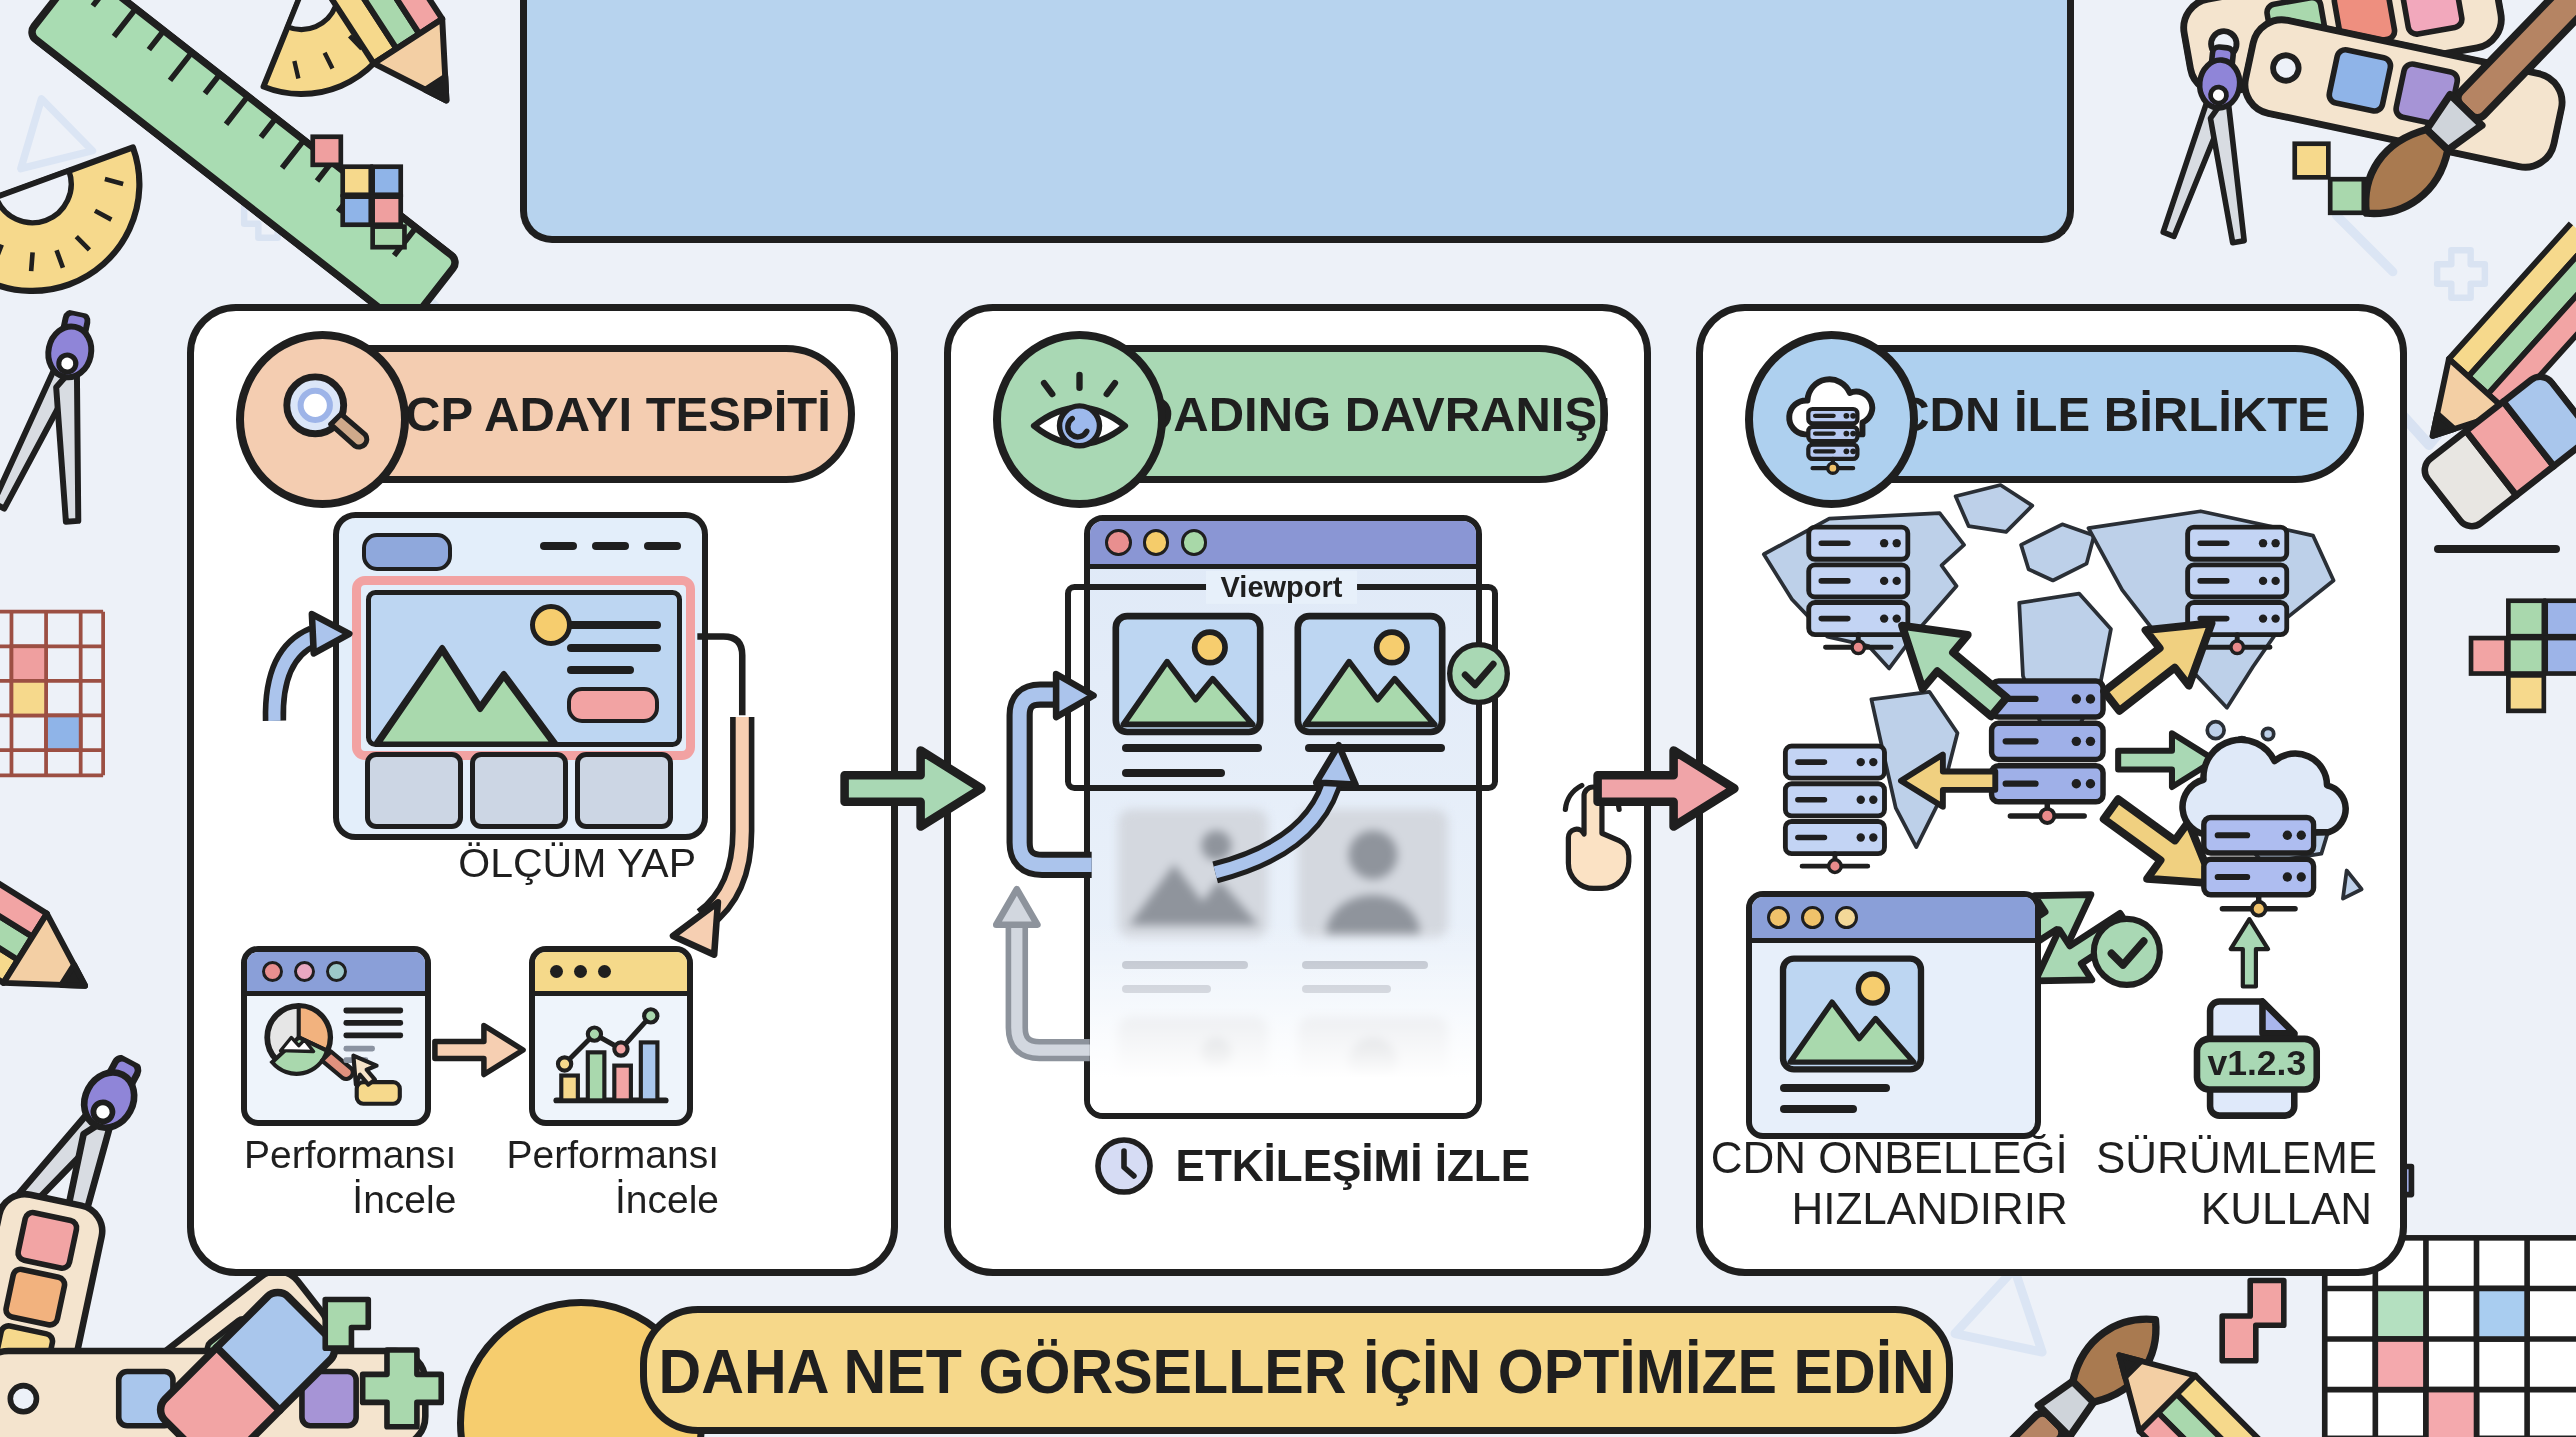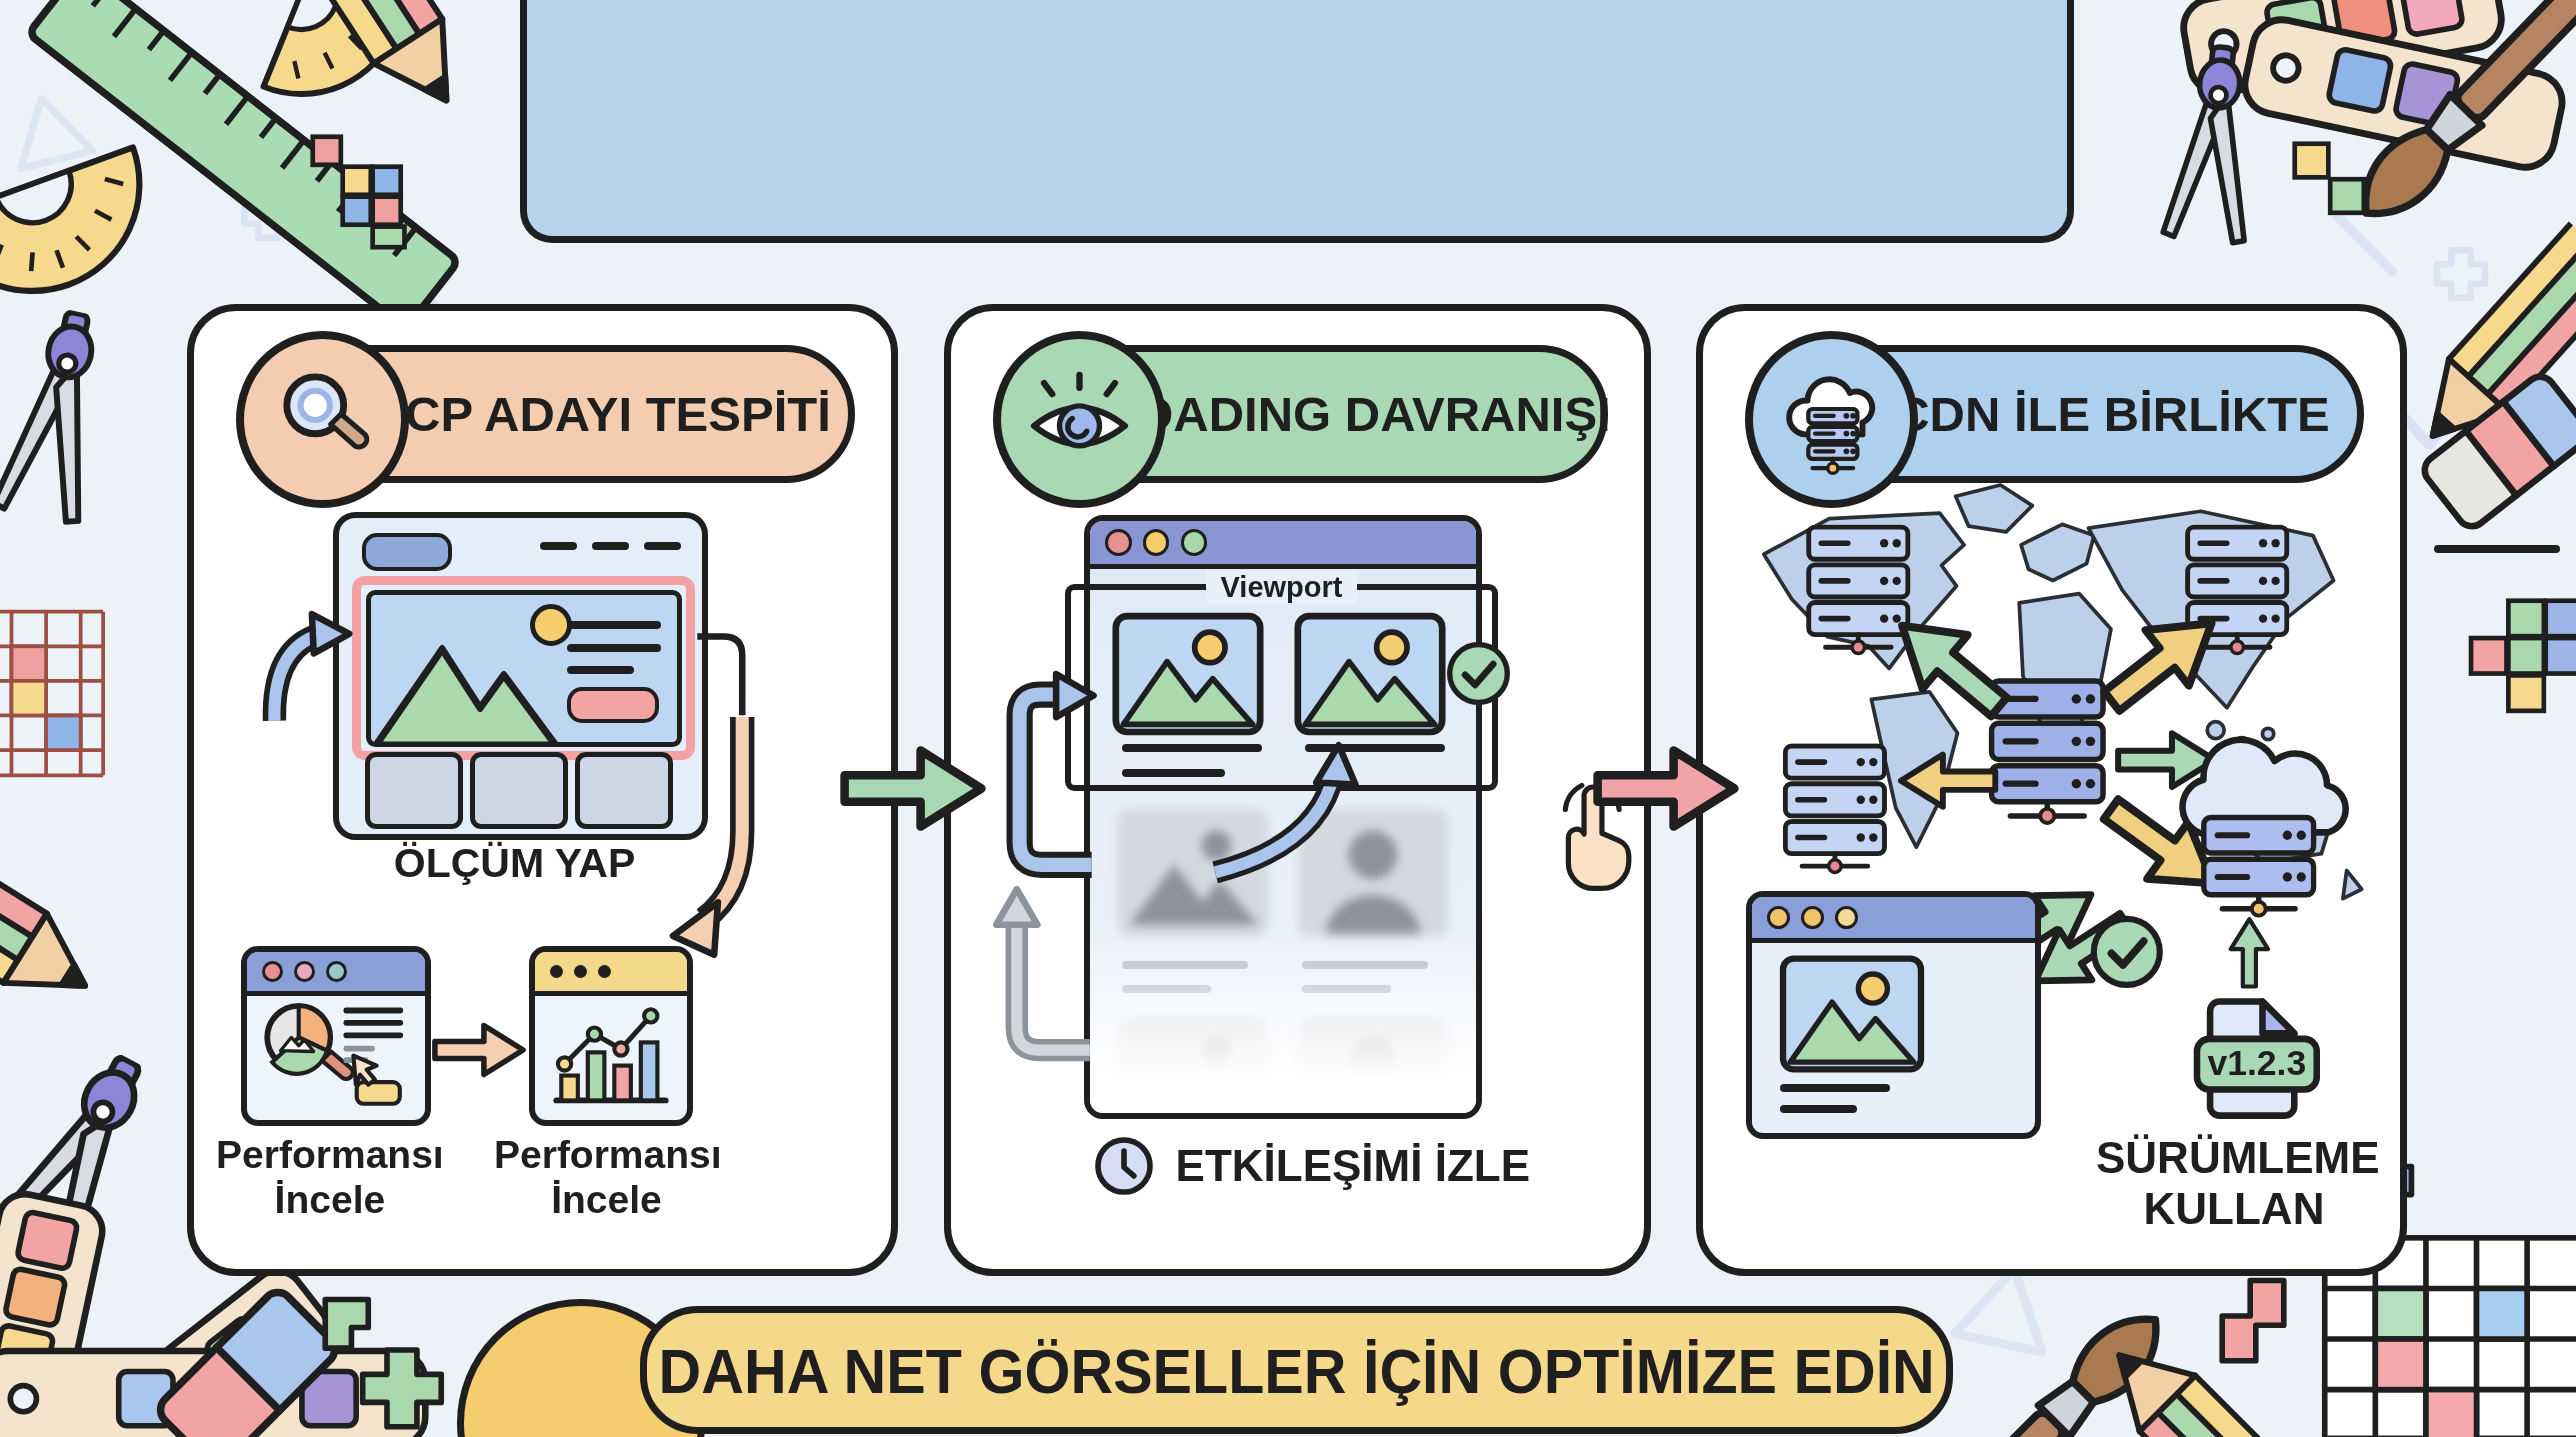--- a/index.html
+++ b/index.html
@@ -32,21 +32,21 @@
       border:8.4px solid #1f1f1f;display:flex;align-items:center;justify-content:center;}
   .hdr-peach{background:#f4cdb1;}
   .hdr-green{background:#a9d8b4;}
   .hdr-blue{background:#aed0ef;}
   
   .dot{width:20.6px;height:20.6px;border-radius:50%;border:3.7px solid #1f1f1f;display:inline-block;}
   .tline{position:absolute;background:#1f1f1f;height:8.4px;border-radius:5.6px;}
   .gline{position:absolute;background:#b4bac6;height:8.4px;border-radius:5.6px;}
   .browser{position:absolute;border:6.6px solid #1f1f1f;border-radius:17px;overflow:hidden;background:#eef4fb;}
   .bbar{height:39px;display:flex;align-items:center;gap:11.2px;padding-left:15px;border-bottom:5.6px solid #1f1f1f;}
-  .label{position:absolute;font-weight:bold;text-align:center;line-height:1.15;}
+  .label{position:absolute;font-weight:normal;text-align:right;line-height:1.15;}
   #footer-banner{left:640px;top:1306px;width:1299px;height:114px;background:#f6d88a;border:7.5px solid #1f1f1f;
       border-radius:58px;z-index:5;display:flex;align-items:center;justify-content:center;
       font-size:58px;font-weight:bold;transform-origin:center;position:absolute;}
   #footer-banner span{transform:scale(1.02,1.1);display:inline-block;}
   .blurcard{position:absolute;border-radius:13px;background:#d4d8df;filter:blur(4.7px);}
 </style>
 </head>
 <body>
 
 <svg width="0" height="0" style="position:absolute">
@@ -618,20 +618,21 @@
       <span class="dot" style="background:#f0c26a;width:17px;height:17px"></span>
       <span class="dot" style="background:#f3d898;width:17px;height:17px"></span>
     </div>
     <svg class="abs" style="left:26px;top:58px;width:148px;height:118px" viewBox="0 0 158 126" width="148" height="118">
         <use href="#s-img" width="158" height="126"></use>
       </svg>
     <div class="tline" style="left:28px;top:187px;width:110px;height:7.5px"></div>
     <div class="tline" style="left:28px;top:208px;width:77px;height:7.5px"></div>
   </div>
 
+  <div class="label" style="left:4.7px;top:822px;width:360px;font-size:44px">CDN ÖNBELLEĞİ HIZLANDIRIR</div>
   <div class="label" style="left:393px;top:822px;width:276px;font-size:44px">SÜRÜMLEME KULLAN</div>
 </div>
 
 <svg class="abs" style="left:836px;top:741px;width:154px;height:95px;z-index:3;color:#a9d8b4" viewBox="0 0 164 102" width="154" height="95">
     <use href="#s-arrow" width="164" height="102"></use>
   </svg>
 <svg class="abs" style="left:1589px;top:741px;width:154px;height:95px;z-index:3;color:#f0a4a8" viewBox="0 0 164 102" width="154" height="95">
     <use href="#s-arrow" width="164" height="102"></use>
   </svg>
 

